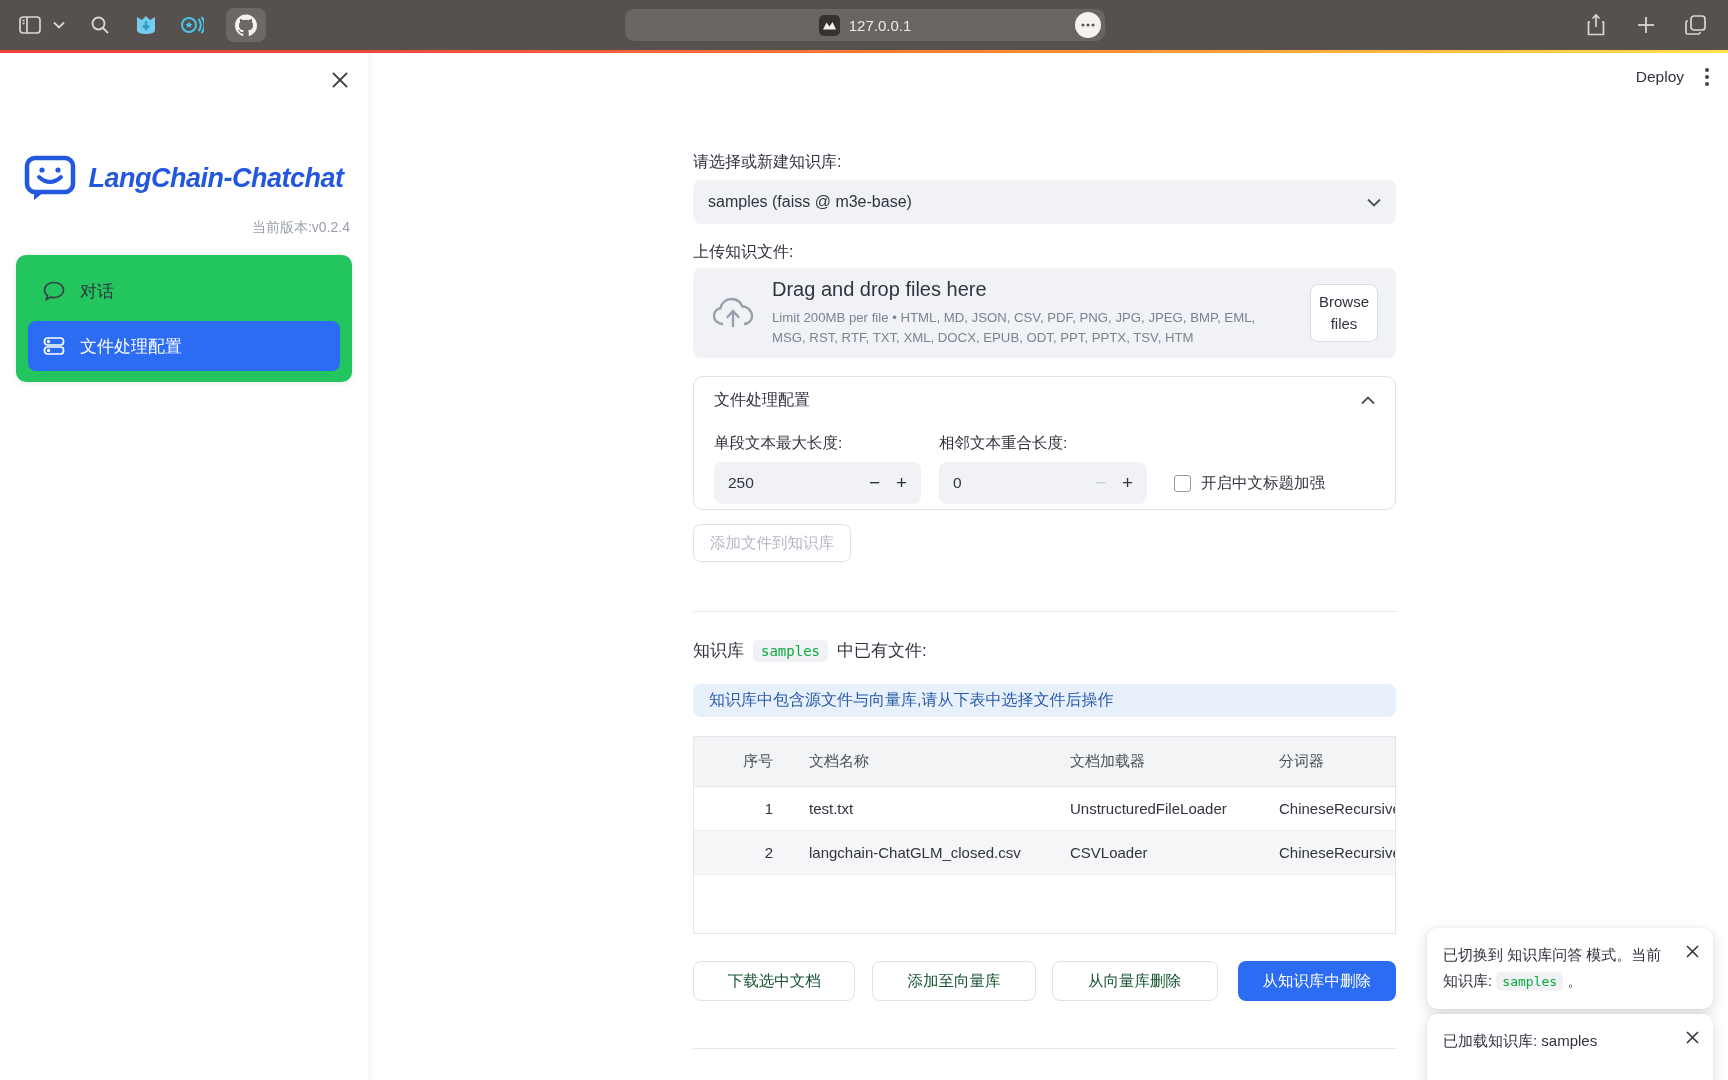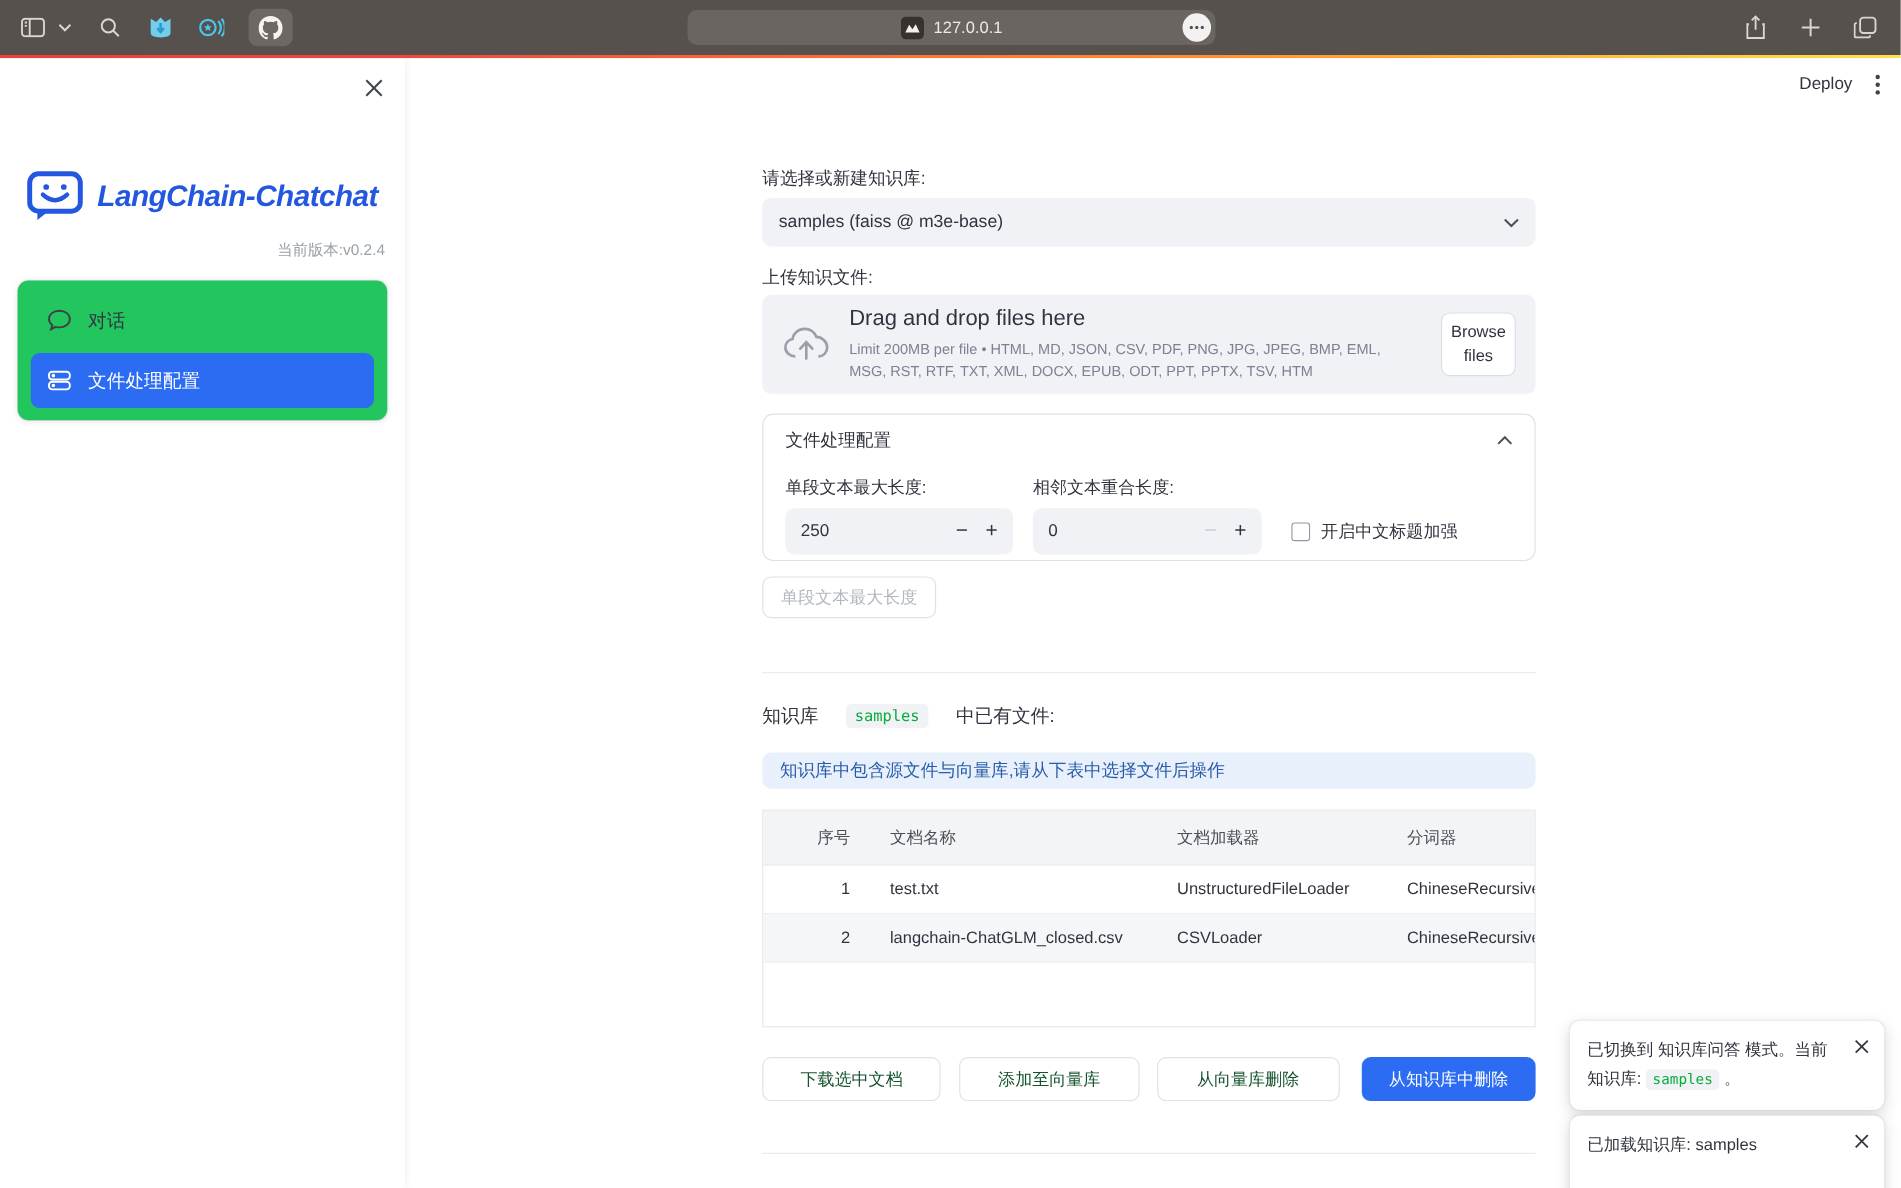--- a/index.html
+++ b/index.html
@@ -77,21 +77,21 @@
   .numinput.second{margin-left:18px;width:208px;}
   .step-btn{width:27px;text-align:center;font-size:19px;color:var(--text);cursor:pointer;user-select:none;}
   .step-btn.disabled{color:#c7ccd6;}
   .cb-group{display:flex;align-items:center;margin-left:27px;cursor:pointer;}
   .cb-box{width:17px;height:17px;border:1.5px solid #9099a6;border-radius:3px;background:#fff;}
   .cb-label{margin-left:10px;font-size:15.5px;}
 
   .add-btn{margin-top:14px;width:158px;height:38px;border:1px solid var(--border);border-radius:8px;
            background:#fff;color:#b3b7c2;font-size:15.5px;display:flex;align-items:center;justify-content:center;}
   .divider{margin-top:49px;border-top:1px solid #e7e9ed;height:0;}
-  .kb-heading{margin-top:27px;display:flex;align-items:center;gap:25px;font-size:17px;}
+  .kb-heading{margin-top:27px;display:flex;align-items:center;gap:9px;font-size:17px;}
   .code-chip{font-family:"DejaVu Sans Mono","Liberation Mono",monospace;font-size:14px;color:var(--code-green);
              background:var(--input-bg);padding:3px 8px;border-radius:5px;}
   .infobox{margin-top:22px;height:33px;background:#e8f1fb;border-radius:8px;display:flex;align-items:center;
            padding:0 16px;color:#2a5caa;font-size:16px;}
 
   .filetable{margin-top:19px;height:198px;border:1px solid #e3e5ea;overflow:hidden;}
   .thead,.trow{display:grid;grid-template-columns:99px 261px 209px 132px;align-items:center;}
   .thead{height:50px;background:#f3f4f6;font-size:15px;color:#4b4f59;border-bottom:1px solid #e3e5ea;}
   .th,.td{padding:0 16px;white-space:nowrap;overflow:hidden;position:relative;}
   .th.num,.td.num{text-align:right;padding-right:20px;}
@@ -322,21 +322,21 @@
             <span class="step-btn disabled">−</span>
             <span class="step-btn">+</span>
           </div>
           <div class="cb-group">
             <span class="cb-box"></span>
             <span class="cb-label">开启中文标题加强</span>
           </div>
         </div>
       </div>
 
-      <div class="add-btn">单段文本最大长度</div>
+      <div class="add-btn">添加文件到知识库</div>
 
       <div class="divider"></div>
 
       <div class="kb-heading">
         <span>知识库</span>
         <span class="code-chip">samples</span>
         <span>中已有文件:</span>
       </div>
 
       <div class="infobox">知识库中包含源文件与向量库,请从下表中选择文件后操作</div>

